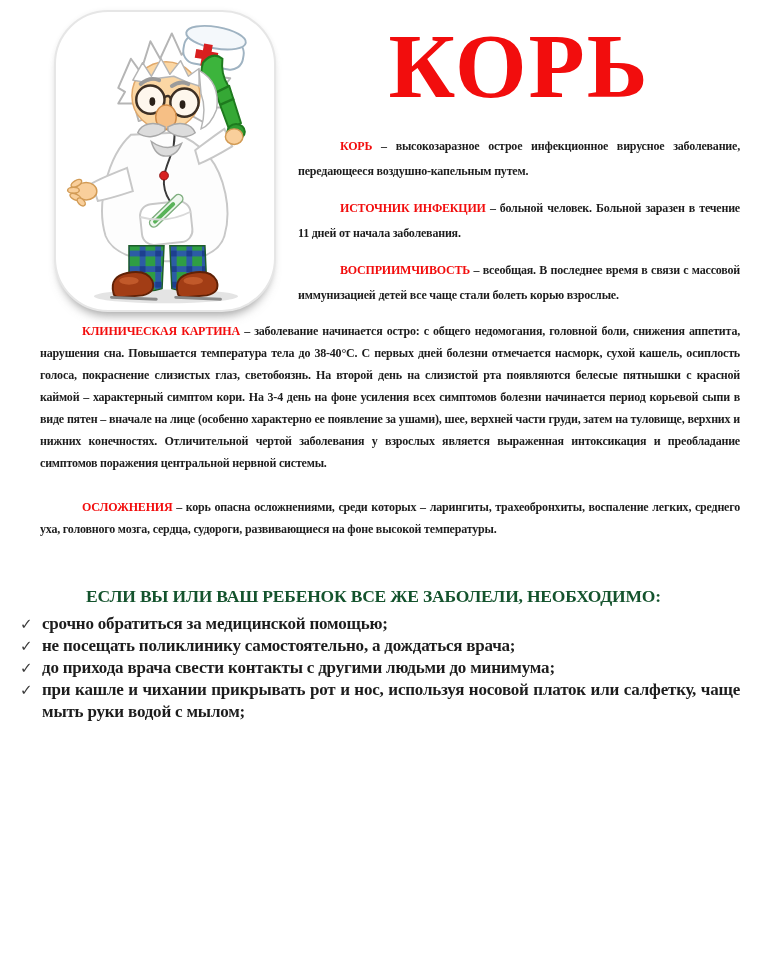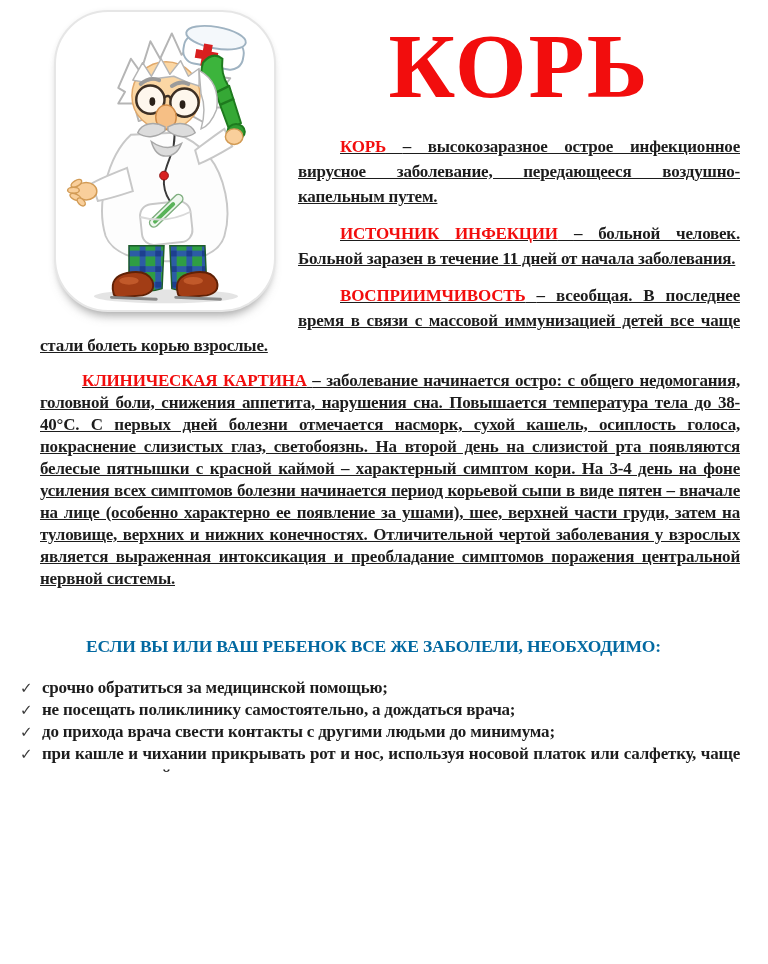--- a/index.html
+++ b/index.html
@@ -32,32 +32,31 @@
     font-size:92px;
     line-height:1.0;
     letter-spacing:2px;
     color:#f20d0d;
     font-weight:bold;
   }
   p.para{
     margin:0 0 13px 0;
     text-align:justify;
     text-indent:42px;
-    font-size:17px;
+    font-size:12px;
     letter-spacing:-0.2px;
-    text-decoration:underline;
   }
   p.top-para{line-height:25px;margin-bottom:12px;}
   p.body-para{line-height:22px;margin-bottom:22px;}
   p.clinical{margin-top:2px;}
   .red-head{color:#f20d0d;}
   .advice{margin-top:46px;}
   .advice-heading{
-    margin:0 0 20px 46px;
-    color:#0369a1;
+    margin:0 0 6px 46px;
+    color:#14532d;
     font-size:17.5px;
     letter-spacing:-0.2px;
   }
   .check-row{
     display:flex;
     align-items:flex-start;
     font-size:17px;
     line-height:22px;
     letter-spacing:-0.2px;
     text-align:justify;
@@ -167,20 +166,21 @@
 
   <p class="para top-para"><span class="red-head">КОРЬ</span> <span>– высокозаразное острое инфекционное вирусное заболевание, передающееся воздушно-капельным путем.</span></p>
 
   <p class="para top-para"><span class="red-head">ИСТОЧНИК ИНФЕКЦИИ</span> <span>– больной человек. Больной заразен в течение 11 дней от начала заболевания.</span></p>
 
 
   <p class="para top-para"><span class="red-head">ВОСПРИИМЧИВОСТЬ</span> <span>– всеобщая. В последнее время в связи с массовой иммунизацией детей все чаще стали болеть корью взрослые.</span></p>
 
   <p class="para body-para clinical"><span class="red-head">КЛИНИЧЕСКАЯ КАРТИНА</span> <span>– заболевание начинается остро: с общего недомогания, головной боли, снижения аппетита, нарушения сна. Повышается температура тела до 38-40°С. С первых дней болезни отмечается насморк, сухой кашель, осиплость голоса, покраснение слизистых глаз, светобоязнь. На второй день на слизистой рта появляются белесые пятнышки с красной каймой – характерный симптом кори. На 3-4 день на фоне усиления всех симптомов болезни начинается период корьевой сыпи в виде пятен – вначале на лице (особенно характерно ее появление за ушами), шее, верхней части груди, затем на туловище, верхних и нижних конечностях. Отличительной чертой заболевания у взрослых является выраженная интоксикация и преобладание симптомов поражения центральной нервной системы.</span></p>
 
+  <p class="para body-para"><span class="red-head">ОСЛОЖНЕНИЯ</span> <span>– корь опасна осложнениями, среди которых – ларингиты, трахеобронхиты, воспаление легких, среднего уха, головного мозга, сердца, судороги, развивающиеся на фоне высокой температуры.</span></p>
 
 
   <div class="advice">
     <div class="advice-heading">ЕСЛИ ВЫ ИЛИ ВАШ РЕБЕНОК ВСЕ ЖЕ ЗАБОЛЕЛИ, НЕОБХОДИМО:</div>
     <div class="check-row">
         <span class="check">✓</span>
         <span class="li-text">срочно обратиться за медицинской помощью;</span>
       </div>
     <div class="check-row">
         <span class="check">✓</span>

